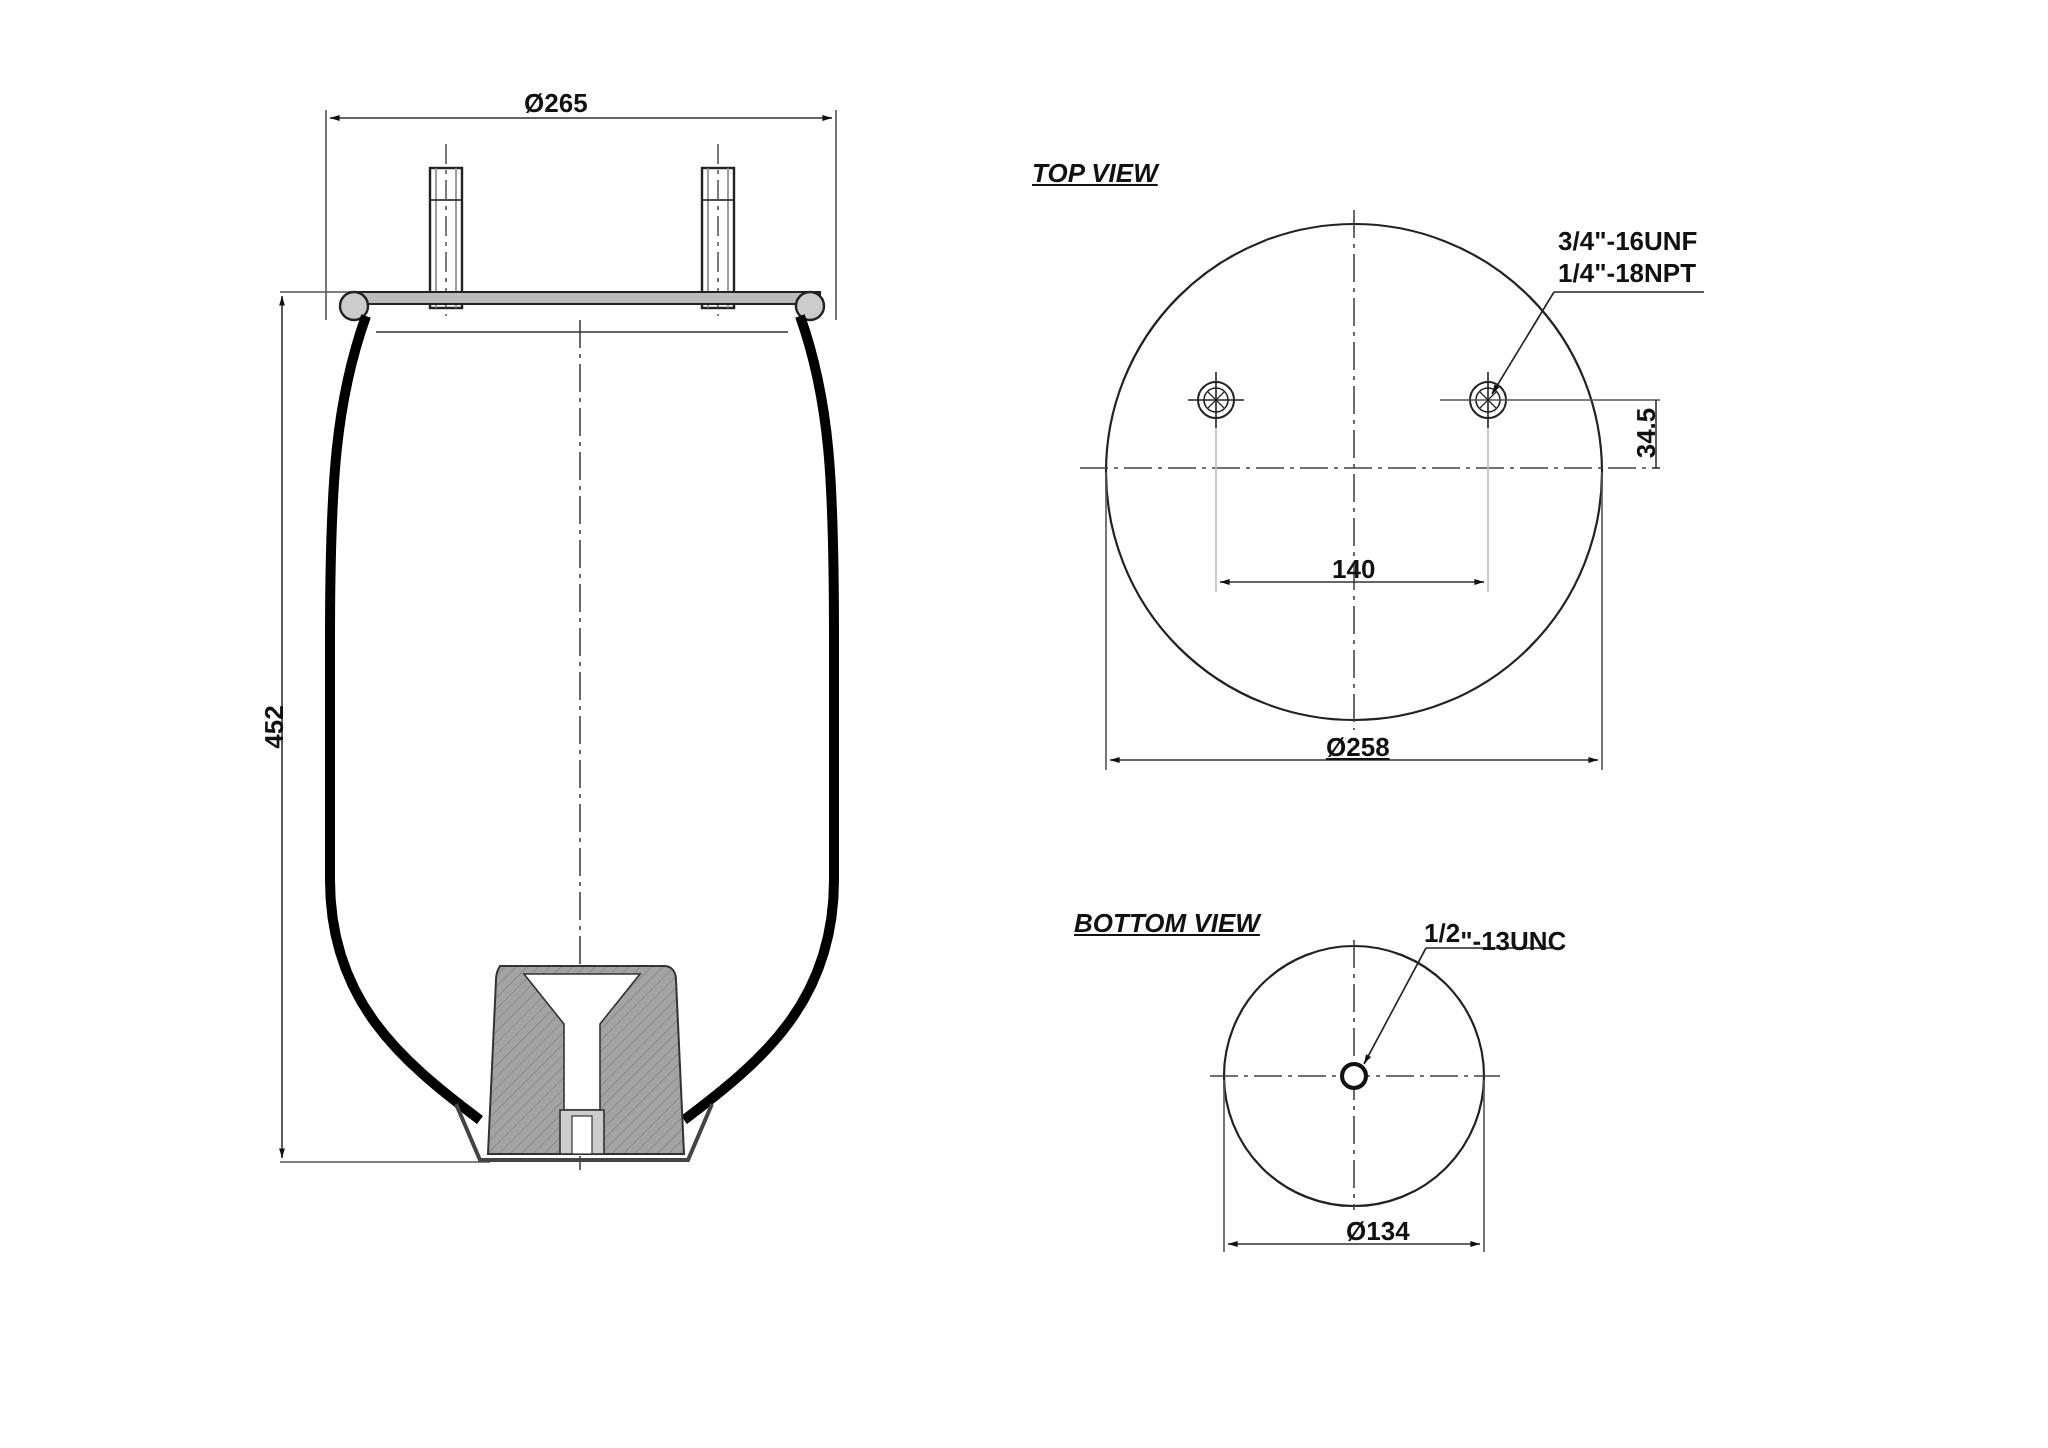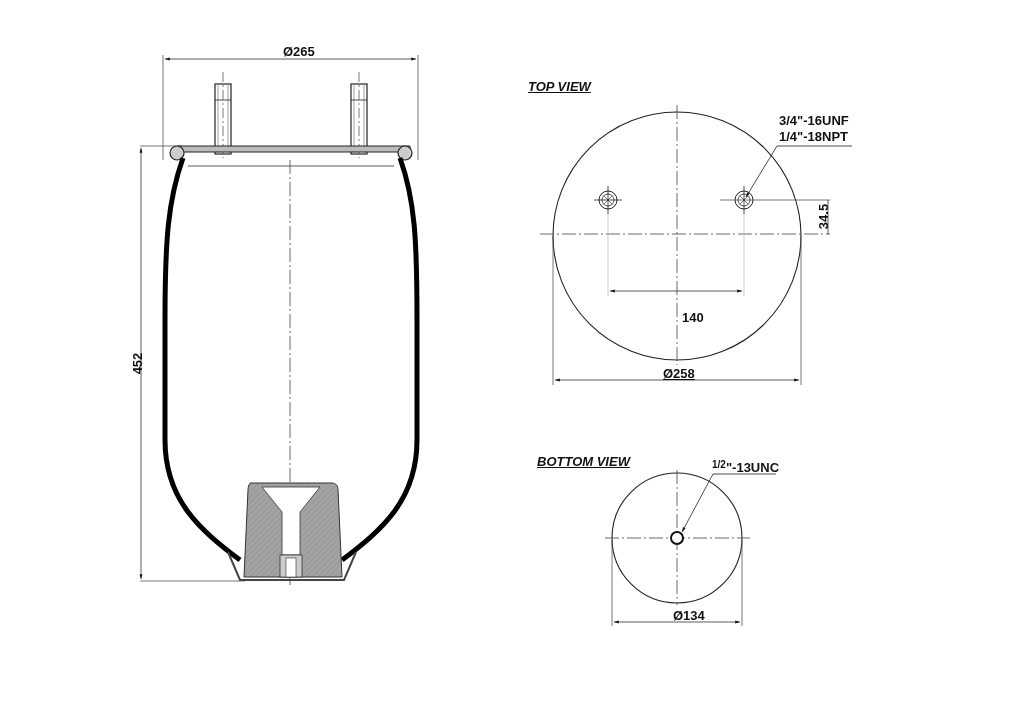--- a/index.html
+++ b/index.html
@@ -3,21 +3,21 @@
 <meta charset="utf-8">
 <style>
   html, body { margin: 0; padding: 0; background: #ffffff; }
   body { width: 1024px; height: 724px; position: relative; overflow: hidden;
          font-family: "Liberation Sans", sans-serif; }
   svg { position: absolute; left: 0; top: 0; }
   .lbl { position: absolute; font-family: "Liberation Sans", sans-serif; font-weight: bold;
          font-size: 13px; color: #111; white-space: nowrap; line-height: 1; }
   .title { font-style: italic; text-decoration: underline; font-size: 13px; }
   .vert { transform: rotate(-90deg); transform-origin: center center; }
-  .frac { font-size: 10px; vertical-align: 4px; }
+  .frac { font-size: 13px; vertical-align: 4px; }
 </style>
 </head>
 <body>
 
 <svg width="1024" height="724" viewBox="0 0 1024 724">
   <defs>
     <marker id="arr" viewBox="0 0 10 10" refX="10" refY="5" markerWidth="10" markerHeight="6" orient="auto-start-reverse">
       <path d="M0,2 L10,5 L0,8 z" fill="#111"></path>
     </marker>
     <pattern id="hatch" width="4" height="4" patternUnits="userSpaceOnUse" patternTransform="rotate(45)">
@@ -113,27 +113,27 @@
     <line x1="677" y1="470" x2="677" y2="605" stroke="#444" stroke-width="0.8" stroke-dasharray="14,3,2,3"></line>
     <circle cx="677" cy="538" r="6" fill="#fff" stroke="#111" stroke-width="2"></circle>
     <line x1="713" y1="474" x2="682" y2="532" stroke="#222" stroke-width="0.8" marker-end="url(#arr)"></line>
     <line x1="713" y1="474" x2="776" y2="474" stroke="#222" stroke-width="0.8"></line>
     <line x1="612" y1="540" x2="612" y2="626" stroke="#555" stroke-width="0.8"></line>
     <line x1="742" y1="540" x2="742" y2="626" stroke="#555" stroke-width="0.8"></line>
     <line x1="614" y1="622" x2="740" y2="622" stroke="#333" stroke-width="0.8" marker-start="url(#arr)" marker-end="url(#arr)"></line>
   </g>
 </svg>
 
-<div class="lbl" style="left:283px;top:45px;text-align:right;">Ø265</div>
+<div class="lbl" style="left:262px;top:45px;text-align:right;">Ø265</div>
 <div class="lbl vert" style="left:122px;top:357px;width:30px;text-align:center;">452</div>
 
-<div class="lbl title" style="left:528px;top:80px;">TOP VIEW</div>
+<div class="lbl title" style="left:516px;top:80px;">TOP VIEW</div>
 <div class="lbl" style="left:779px;top:114px;">3/4"-16UNF</div>
 <div class="lbl" style="left:779px;top:130px;">1/4"-18NPT</div>
 <div class="lbl vert" style="left:806px;top:210px;width:34px;text-align:center;">34.5</div>
-<div class="lbl" style="left:682px;top:278px;margin-top:33px;">140</div>
+<div class="lbl" style="left:666px;top:278px;">140</div>
 <div class="lbl" style="left:663px;top:367px;text-decoration:underline;">Ø258</div>
 
 <div class="lbl title" style="left:507px;top:455px;margin-left:30px;">BOTTOM VIEW</div>
 <div class="lbl" style="left:712px;top:460px;">
   <span class="frac">1/2</span><span>"-13UNC</span>
 </div>
 <div class="lbl" style="left:673px;top:609px;">Ø134</div>
 
 </body></html>

